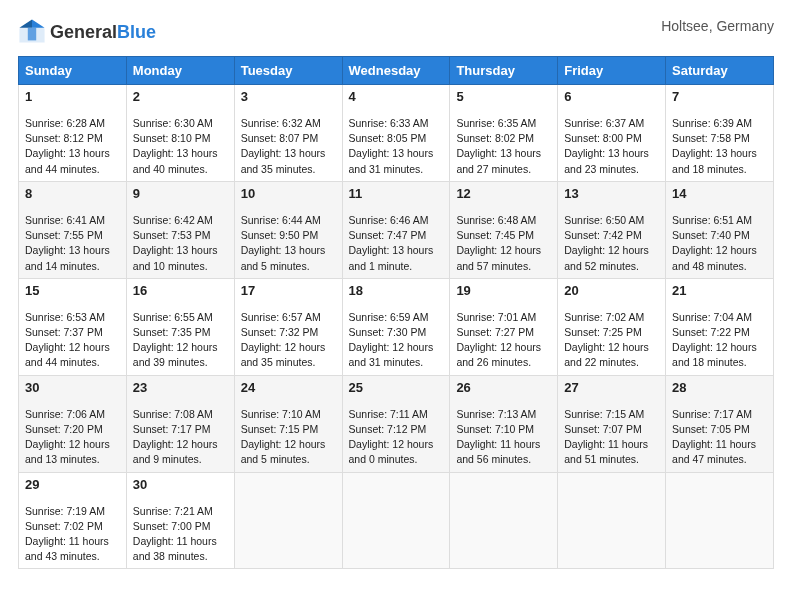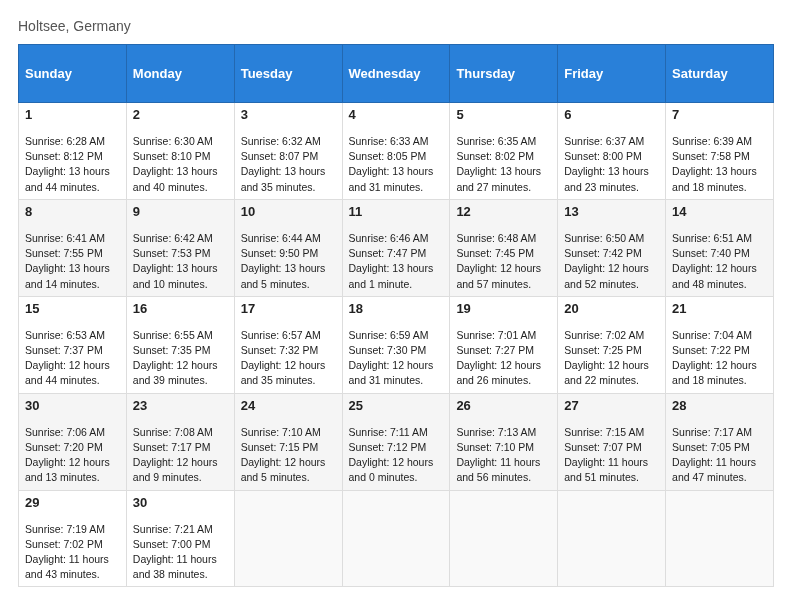--- a/index.html
+++ b/index.html
@@ -45,21 +45,21 @@
     }
     .calendar-table {
       width: 100%;
       border-collapse: collapse;
       table-layout: fixed;
     }
     .calendar-table th {
       background: #2980d9;
       color: #fff;
       text-align: left;
-      padding: 21px 6px;
+      padding: 6px 6px;
       font-size: 13px;
       font-weight: bold;
       border: 1px solid #2368b0;
     }
     .calendar-table td {
       vertical-align: top;
       padding: 4px 6px;
       font-size: 10.5px;
       color: #222;
       border: 1px solid #ddd;
@@ -83,20 +83,31 @@
     }
     .empty-cell {
       background: #f9f9f9 !important;
     }
   </style>
 </head>
 <body>
 
 <div class="page">
   <div class="header">
+    <div class="logo">
+      <svg class="logo-icon" viewBox="0 0 40 40">
+        <polygon points="20,5 38,15 38,35 20,35 2,35 2,15" fill="#2980d9" opacity="0.15"></polygon>
+        <polygon points="20,2 38,14 20,14" fill="#2980d9"></polygon>
+        <polygon points="20,2 2,14 20,14" fill="#1a5fa0"></polygon>
+        <rect x="14" y="14" width="12" height="18" fill="#2980d9" opacity="0.7"></rect>
+      </svg>
+      <div>
+        <span style="font-size:18px;font-weight:bold;color:#333;">General</span><span style="font-size:18px;font-weight:bold;color:#2980d9;">Blue</span>
+      </div>
+    </div>
     <div class="title-area">
       <div class="location">Holtsee, Germany</div>
     </div>
   </div>
 
   <table class="calendar-table">
     <thead>
       <tr>
         <th>Sunday</th>
         <th>Monday</th>

